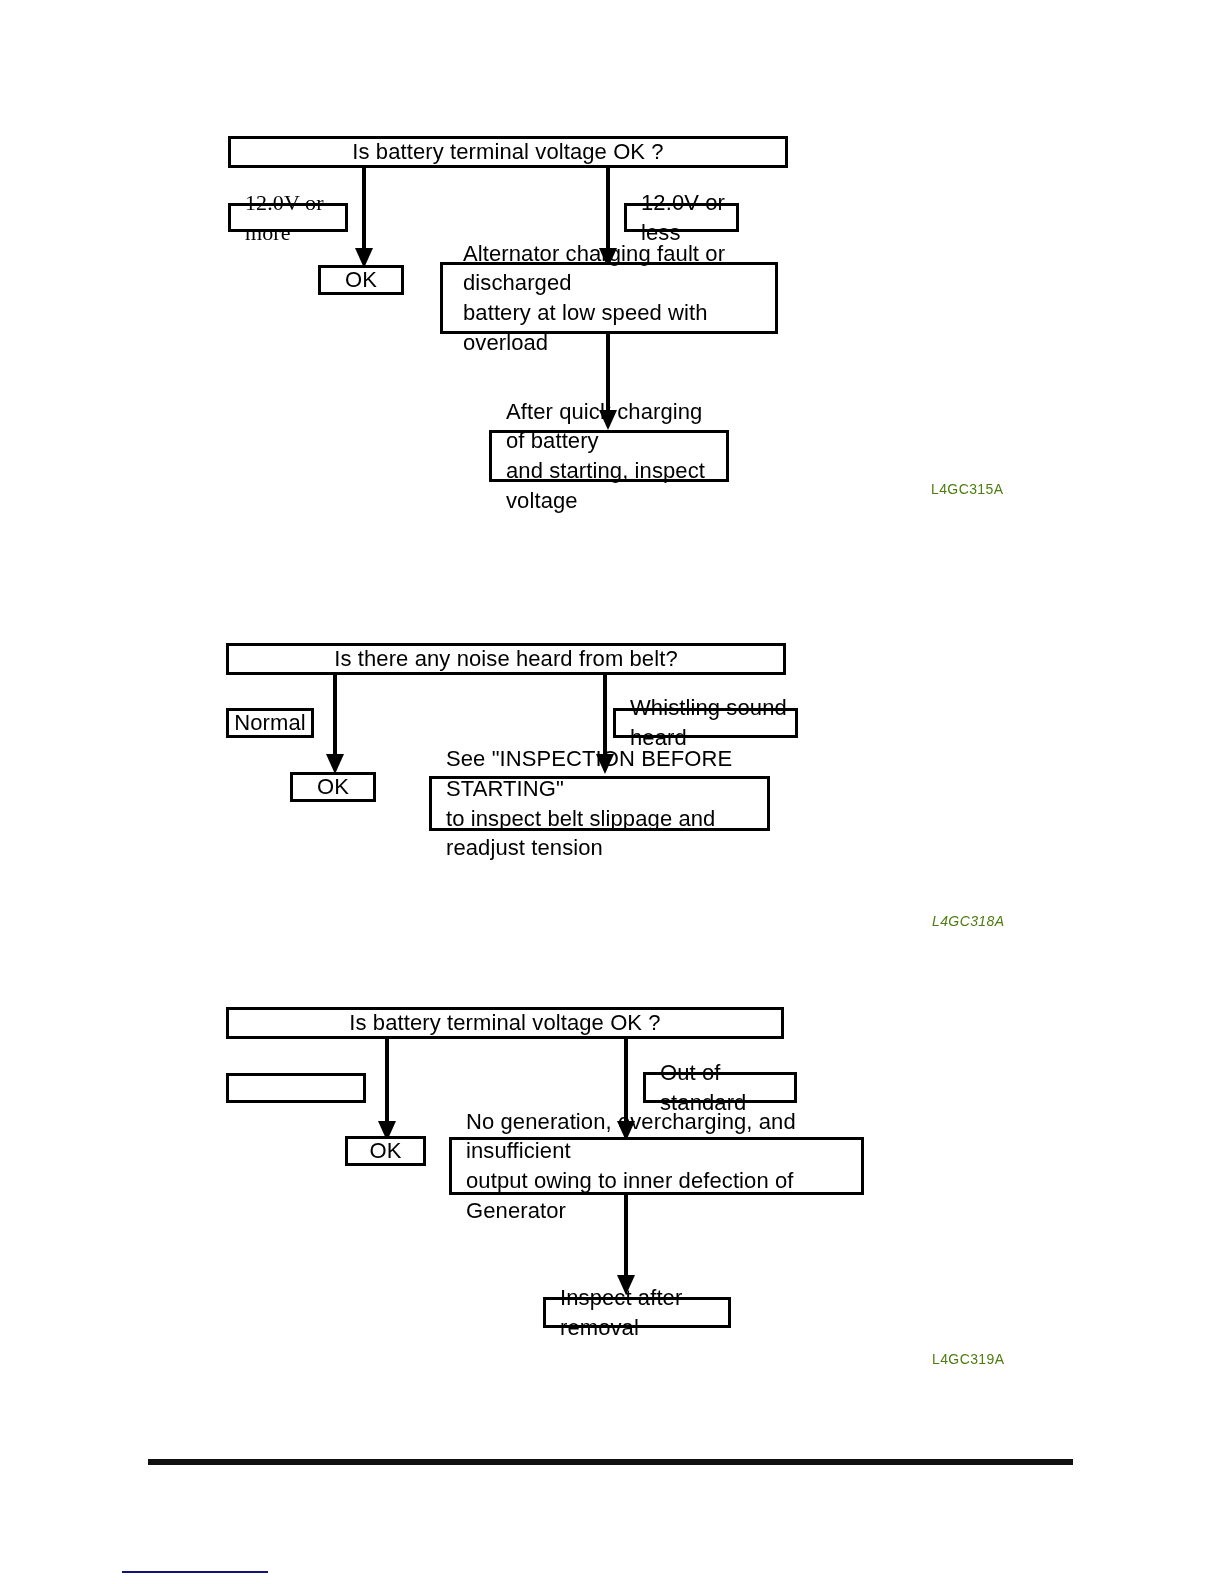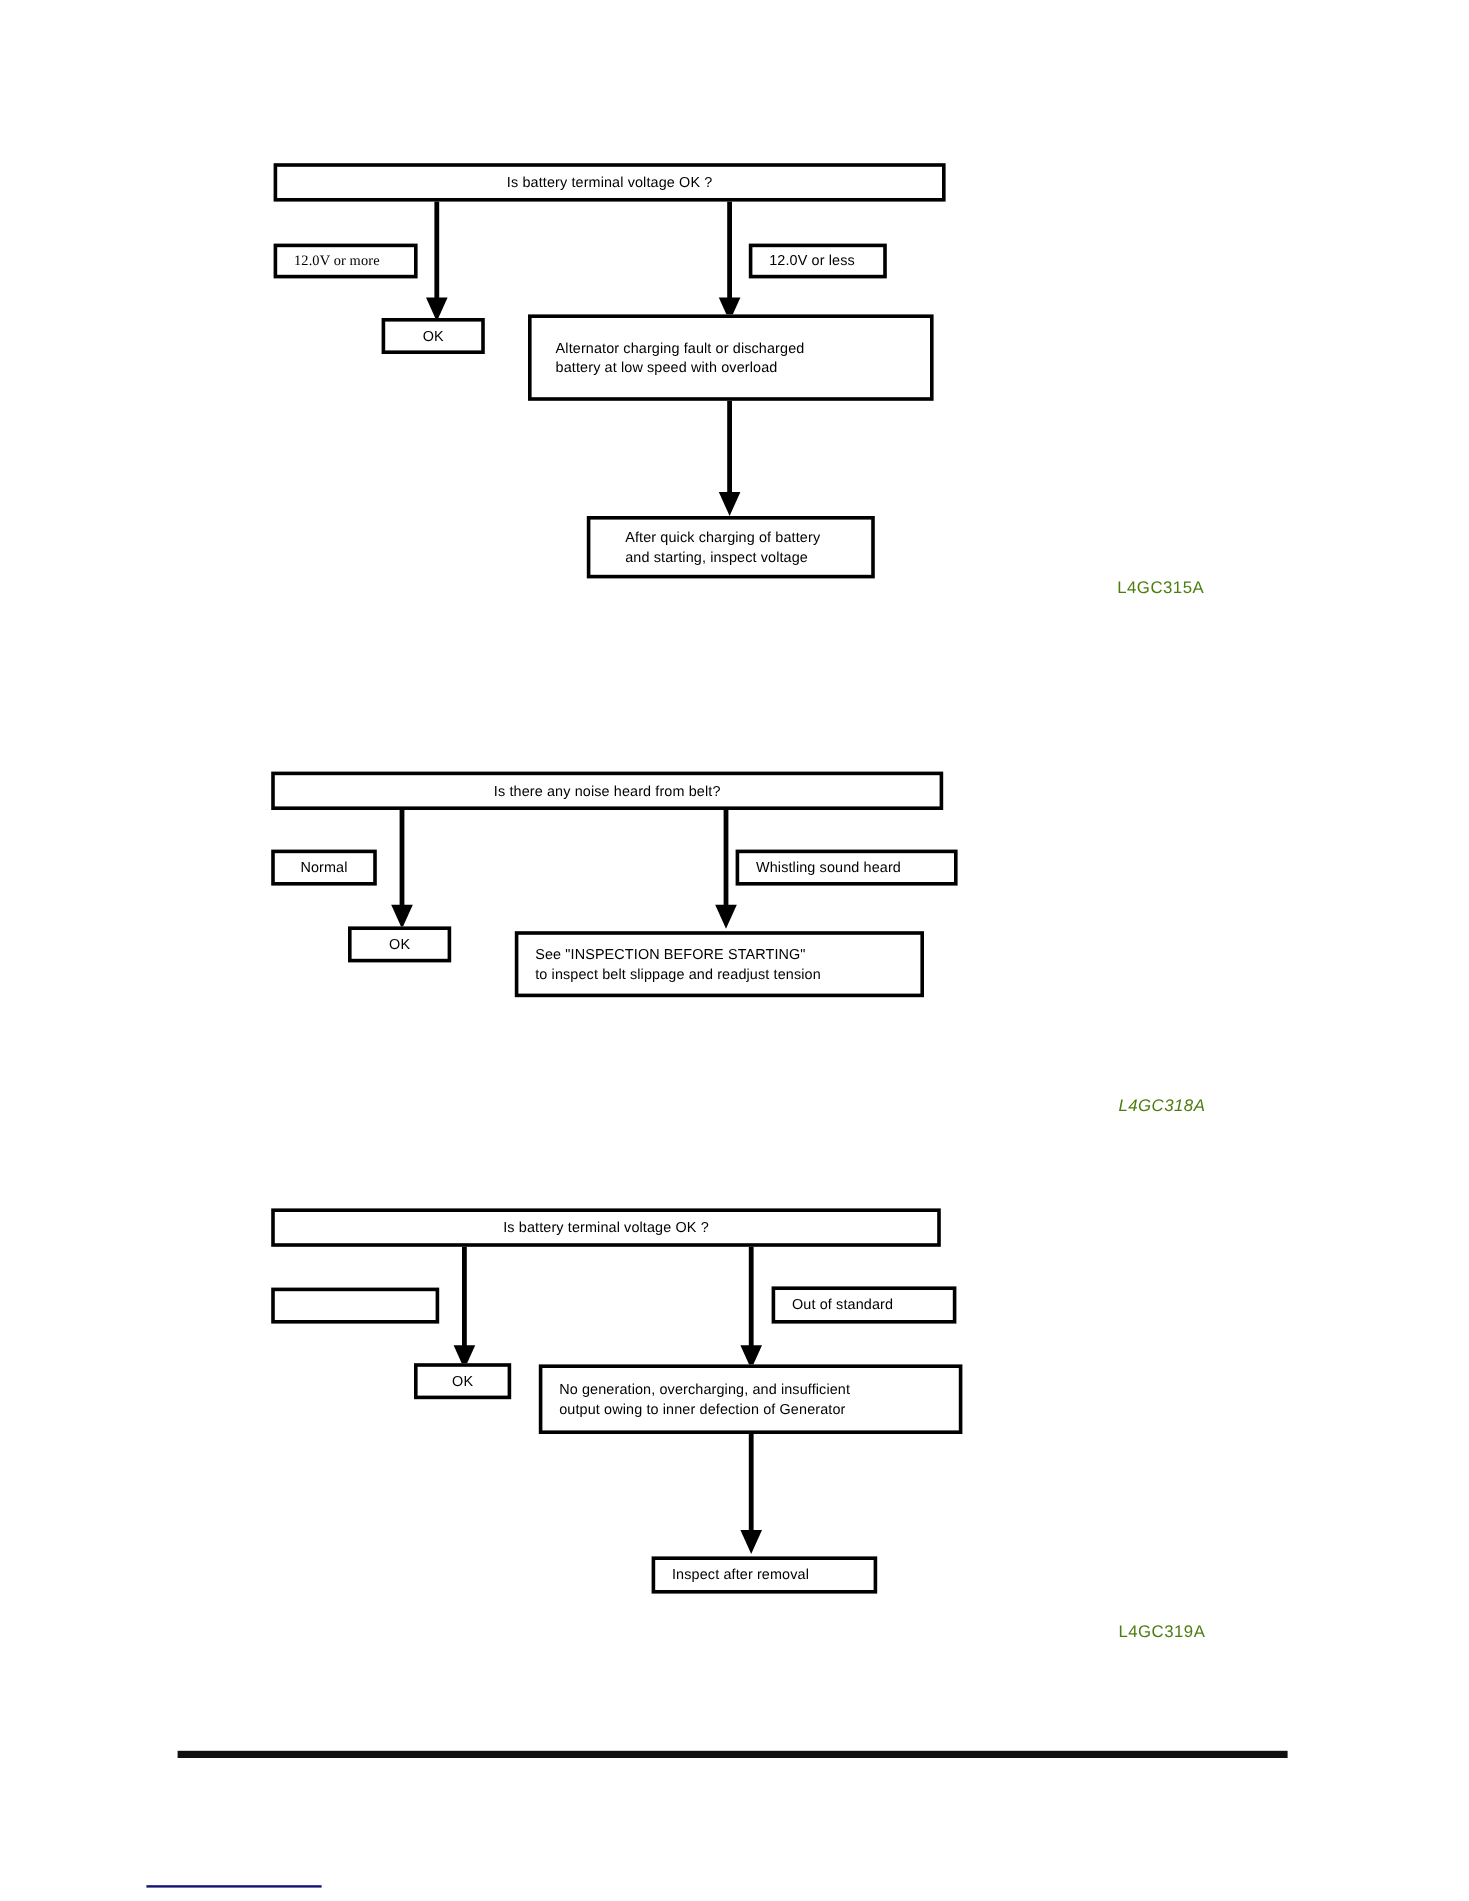--- a/index.html
+++ b/index.html
@@ -21,21 +21,21 @@
 
   
   .box {
     position: absolute;
     box-sizing: border-box;
     border: 3px solid #000000;
     background: #ffffff;
     display: flex;
     align-items: center;
     justify-content: center;
-    font-size: 12px;
+    font-size: 22px;
     line-height: 1.35;
     letter-spacing: 0.1px;
     white-space: pre-line;
     text-align: center;
   }
   .box.left {
     justify-content: flex-start;
     text-align: left;
     padding-left: 14px;
   }
@@ -96,21 +96,21 @@
     <div class="box left" style="left:624px; top:203px; width:115px; height:29px;">12.0V or less</div>
 
     <div class="box" style="left:318px; top:265px; width:86px; height:30px;">OK</div>
 
     <div class="box left" style="left:440px; top:262px; width:338px; height:72px; padding-left:20px;">Alternator charging fault or discharged
 battery at low speed with overload</div>
 
     <div class="vline" style="left:606px; top:334px; width:4px; height:82px;"></div>
     <div class="arrowhead" style="left:599px; top:410px;"></div>
 
-    <div class="box left" style="left:489px; top:430px; width:240px; height:52px; padding-left:29px;">After quick charging of battery
+    <div class="box left" style="left:489px; top:430px; width:240px; height:52px; padding-left:14px;">After quick charging of battery
 and starting, inspect voltage</div>
 
     <div class="figlabel" style="left:931px; top:481px;">L4GC315A</div>
   </div>
 
   <div>
 
     <div class="box" style="left:226px; top:643px; width:560px; height:32px;">Is there any noise heard from belt?</div>
 
     <div class="vline" style="left:333px; top:675px; width:4px; height:85px;"></div>
@@ -140,21 +140,21 @@
 
     <div class="vline" style="left:624px; top:1039px; width:4px; height:88px;"></div>
     <div class="arrowhead" style="left:617px; top:1121px;"></div>
 
     <div class="box empty left" style="left:226px; top:1073px; width:140px; height:30px;"></div>
 
     <div class="box left" style="left:643px; top:1072px; width:154px; height:31px;">Out of standard</div>
 
     <div class="box" style="left:345px; top:1136px; width:81px; height:30px;">OK</div>
 
-    <div class="box left" style="left:449px; top:1137px; width:353px; height:58px; padding-left:14px;">No generation, overcharging, and insufficient
+    <div class="box left" style="left:449px; top:1137px; width:415px; height:58px; padding-left:14px;">No generation, overcharging, and insufficient
 output owing to inner defection of Generator</div>
 
     <div class="vline" style="left:624px; top:1195px; width:4px; height:84px;"></div>
     <div class="arrowhead" style="left:617px; top:1275px;"></div>
 
     <div class="box left" style="left:543px; top:1297px; width:188px; height:31px;">Inspect after removal</div>
 
     <div class="figlabel" style="left:932px; top:1351px;">L4GC319A</div>
   </div>
 

